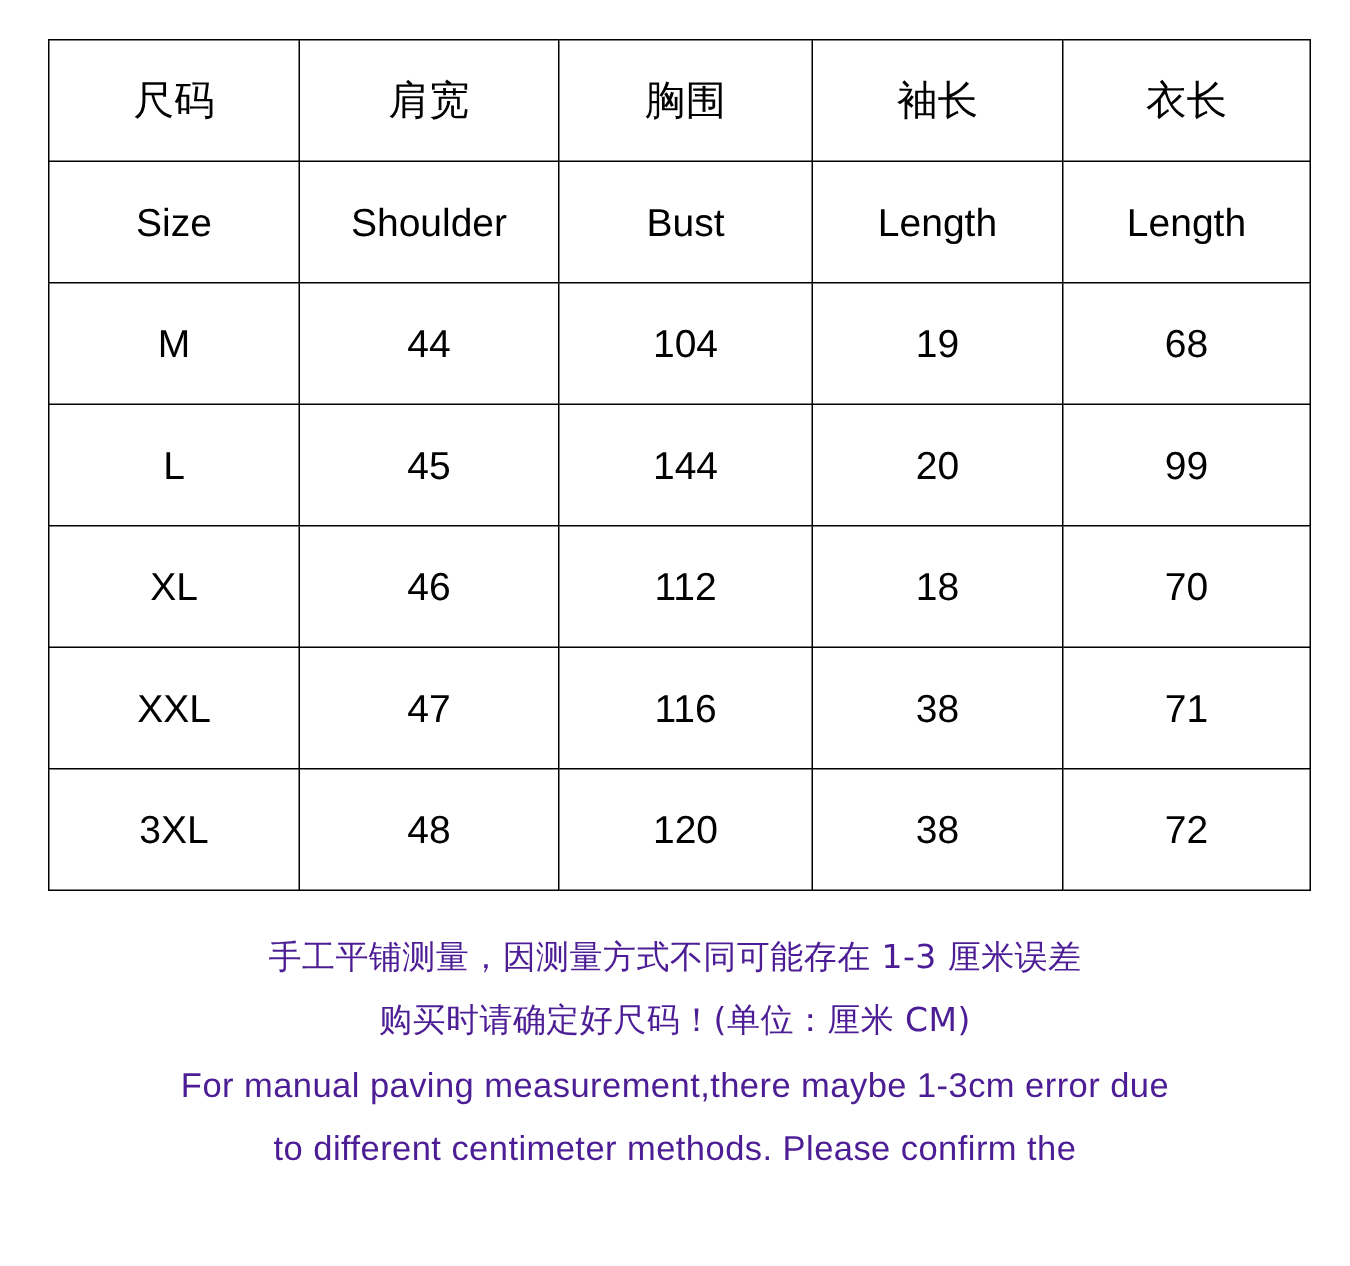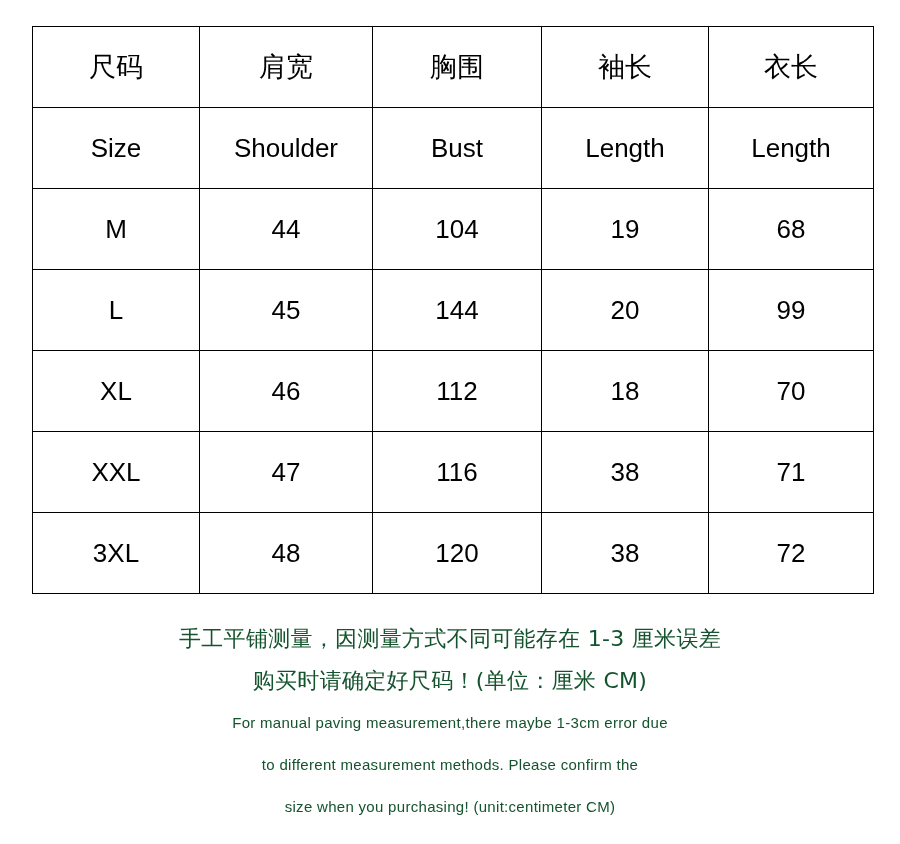--- a/index.html
+++ b/index.html
@@ -49,30 +49,30 @@
   .size-table td.col-3 { width: 166px; }
   .size-table td.col-4 { width: 164px; }
 
   .notes {
     margin-top: 24px;
     text-align: center;
   }
   .note-line {
     font-size: 23px;
     line-height: 42px;
-    color: #14532d;
+    color: #4c1d95;
     letter-spacing: 0.3px;
   }
   .note-line.cn {
     font-family: "DejaVu Sans", "Liberation Sans", sans-serif;
     font-size: 22px;
   }
   .note-line.en {
     font-family: "Liberation Sans", "DejaVu Sans", sans-serif;
-    font-size: 15px;
+    font-size: 23px;
   }
 </style>
 </head>
 <body>
 
 <div class="page">
 
   <table class="size-table">
     <tbody>
       <tr class="head-cn">
@@ -125,17 +125,16 @@
         <td class="col-3">38</td>
         <td class="col-4">72</td>
       </tr>
     </tbody>
   </table>
 
   <div class="notes">
     <div class="note-line cn">手工平铺测量，因测量方式不同可能存在 1-3 厘米误差</div>
     <div class="note-line cn">购买时请确定好尺码！(单位：厘米 CM)</div>
     <div class="note-line en">For manual paving measurement,there maybe 1-3cm error due</div>
-    <div class="note-line en">to different measurement methods. Please confirm the</div>
-    <div class="note-line en">size when you purchasing! (unit:centimeter CM)</div>
+    <div class="note-line en">to different centimeter methods. Please confirm the</div>
   </div>
 
 </div>
 
 </body></html>

